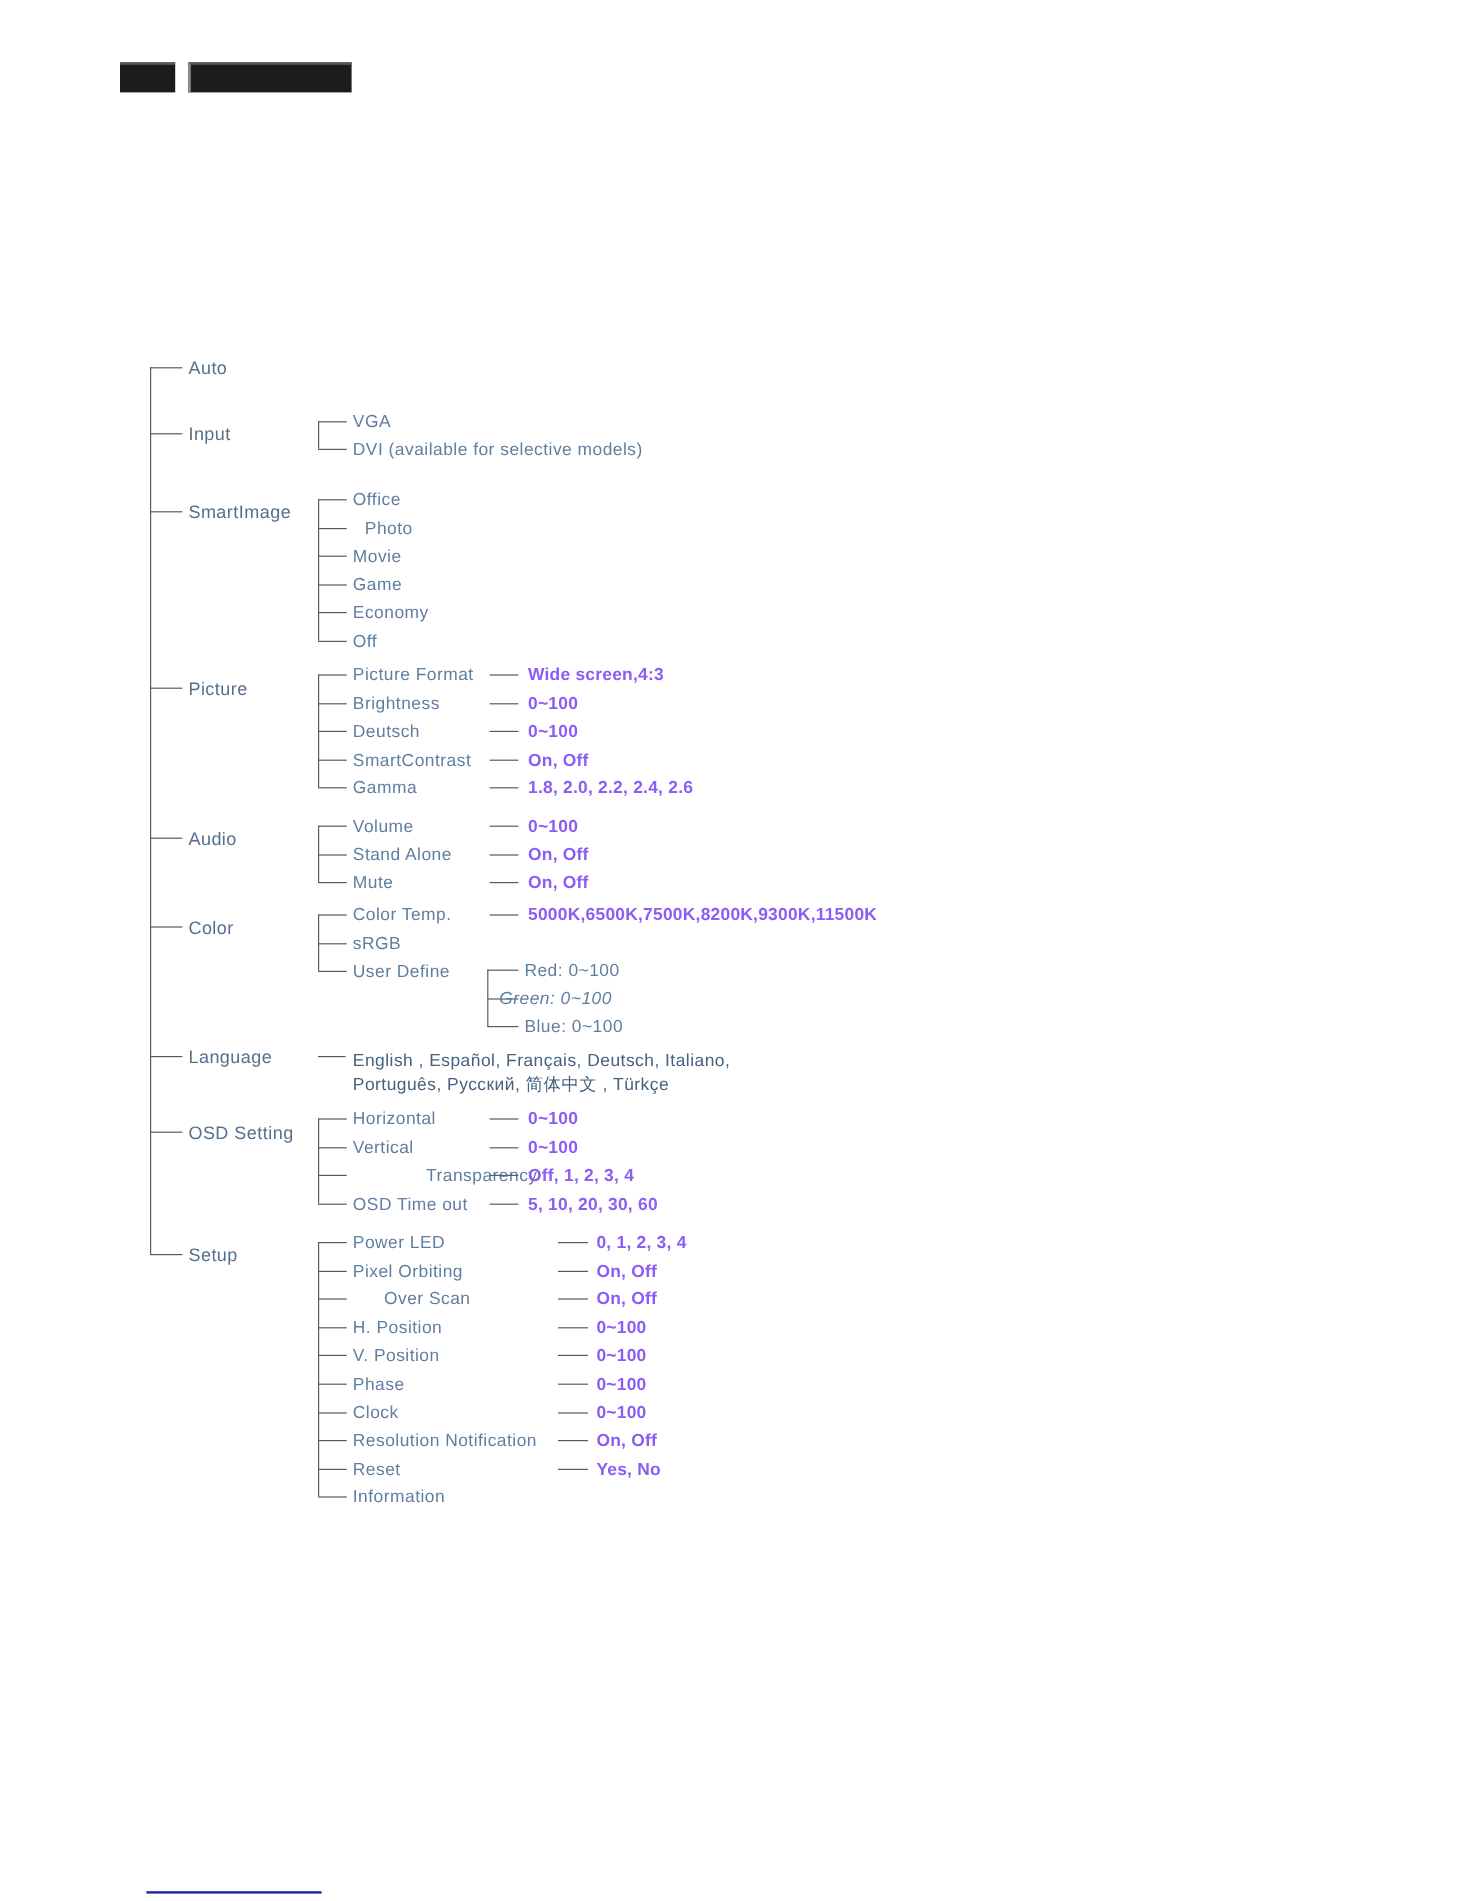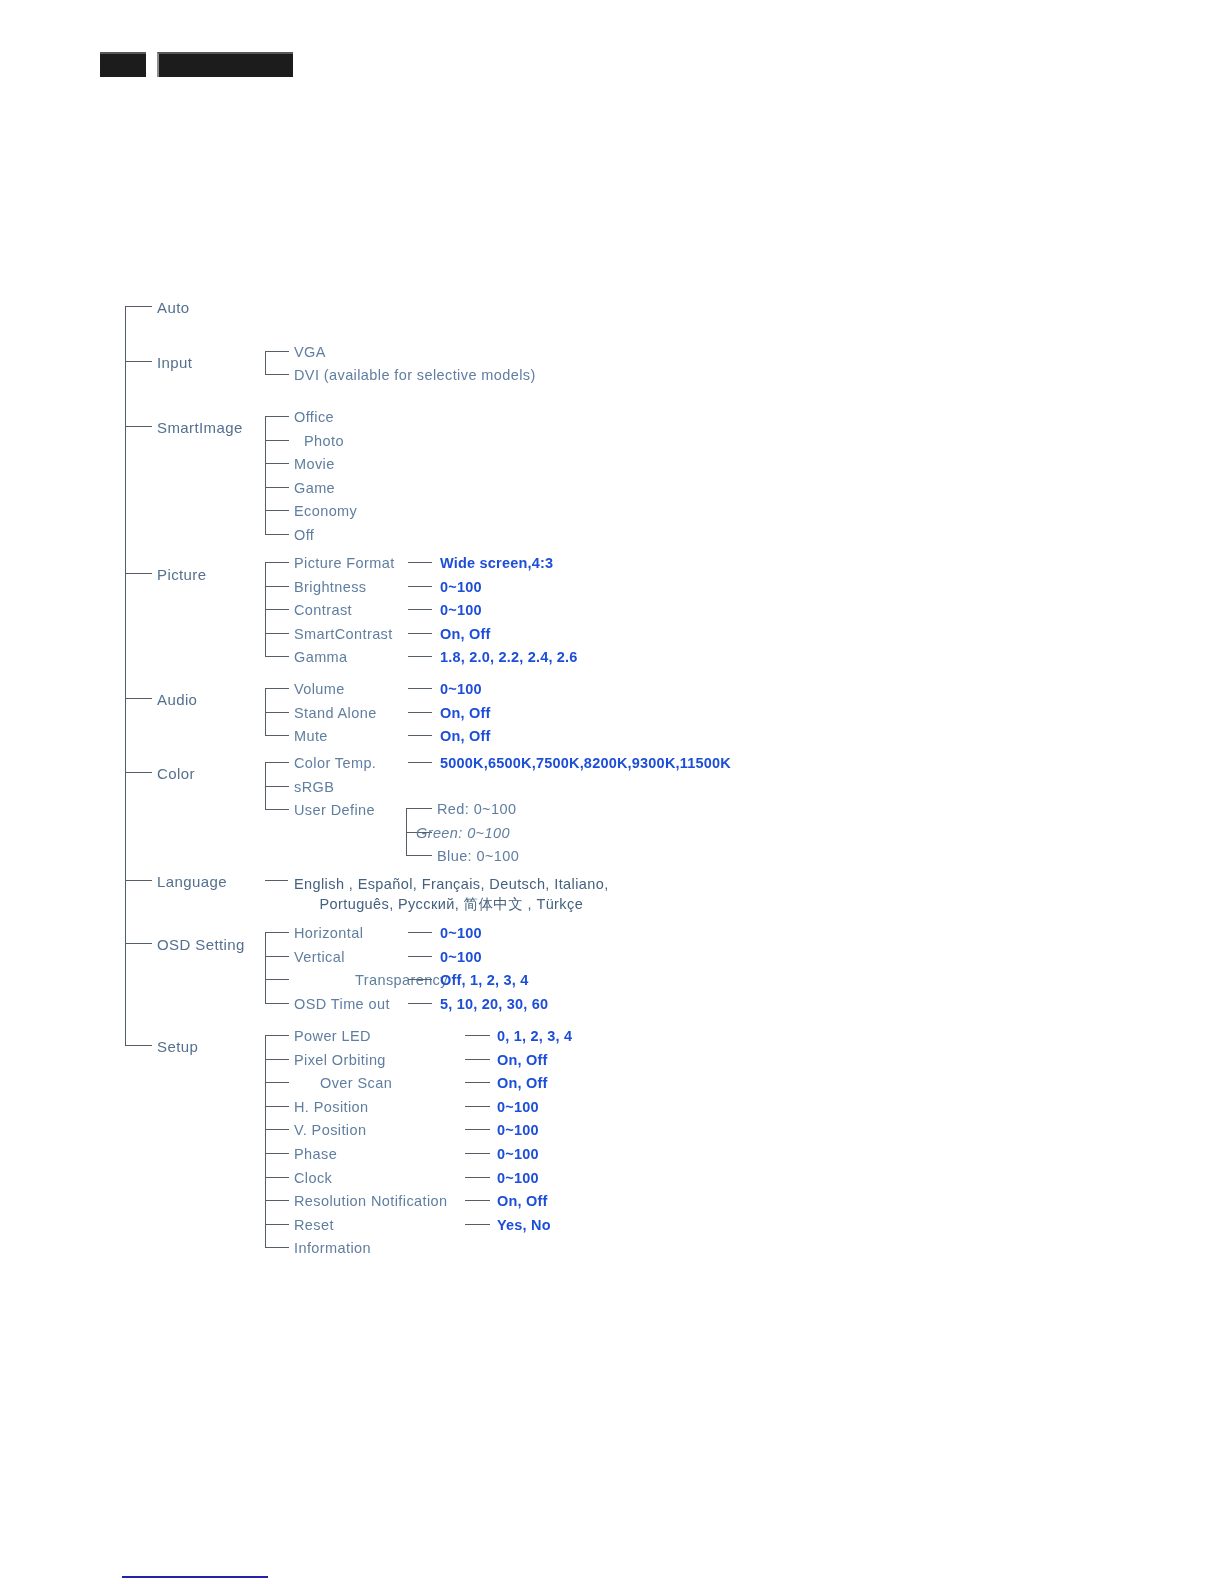--- a/index.html
+++ b/index.html
@@ -39,21 +39,20 @@
     background: #2222aa;
   }
 
   
   #tree {
     position: absolute;
     left: 0;
     top: 0;
     width: 1224px;
     height: 1584px;
-    text-align: center;
   }
 
   
   .vline, .hline {
     position: absolute;
     background: #555e66;
   }
   .vline { width: 1px; }
   .hline { height: 1px; }
 
@@ -62,21 +61,21 @@
     position: absolute;
     white-space: nowrap;
     color: #5d7894;
     font-size: 14.5px;
     letter-spacing: 0.4px;
     line-height: 1;
   }
   .node.lvl1 { color: #54708e; font-size: 15px; }
   .node.lvl2 { color: #5f7ea0; }
   .node.value {
-    color: #1d4ed8;
+    color: #8b5cf6;
     font-weight: bold;
     letter-spacing: 0.2px;
   }
   .node.lang {
     line-height: 20px;
     white-space: pre;
     color: #44617f;
   }
 </style>
 </head>
@@ -128,21 +127,21 @@
     <div class="vline" style="left: 265px; top: 562px; height: 94.4px;"></div>
     <div class="hline" style="left: 265px; top: 562px; width: 24px;"></div>
     <div class="node lvl2" style="left: 294px; top: 556px;">Picture Format</div>
     <div class="hline" style="left: 408px; top: 562px; width: 24px;"></div>
     <div class="node value" style="left: 440px; top: 556px;">Wide screen,4:3</div>
     <div class="hline" style="left: 265px; top: 585.6px; width: 24px;"></div>
     <div class="node lvl2" style="left: 294px; top: 579.6px;">Brightness</div>
     <div class="hline" style="left: 408px; top: 585.6px; width: 24px;"></div>
     <div class="node value" style="left: 440px; top: 579.6px;">0~100</div>
     <div class="hline" style="left: 265px; top: 609.2px; width: 24px;"></div>
-    <div class="node lvl2" style="left: 294px; top: 603.2px;">Contrast</div>
+    <div class="node lvl2" style="left: 294px; top: 603.2px;">Deutsch</div>
     <div class="hline" style="left: 408px; top: 609.2px; width: 24px;"></div>
     <div class="node value" style="left: 440px; top: 603.2px;">0~100</div>
     <div class="hline" style="left: 265px; top: 632.8px; width: 24px;"></div>
     <div class="node lvl2" style="left: 294px; top: 626.8px;">SmartContrast</div>
     <div class="hline" style="left: 408px; top: 632.8px; width: 24px;"></div>
     <div class="node value" style="left: 440px; top: 626.8px;">On, Off</div>
     <div class="hline" style="left: 265px; top: 656.4px; width: 24px;"></div>
     <div class="node lvl2" style="left: 294px; top: 650.4px;">Gamma</div>
     <div class="hline" style="left: 408px; top: 656.4px; width: 24px;"></div>
     <div class="node value" style="left: 440px; top: 650.4px;">1.8, 2.0, 2.2, 2.4, 2.6</div>

